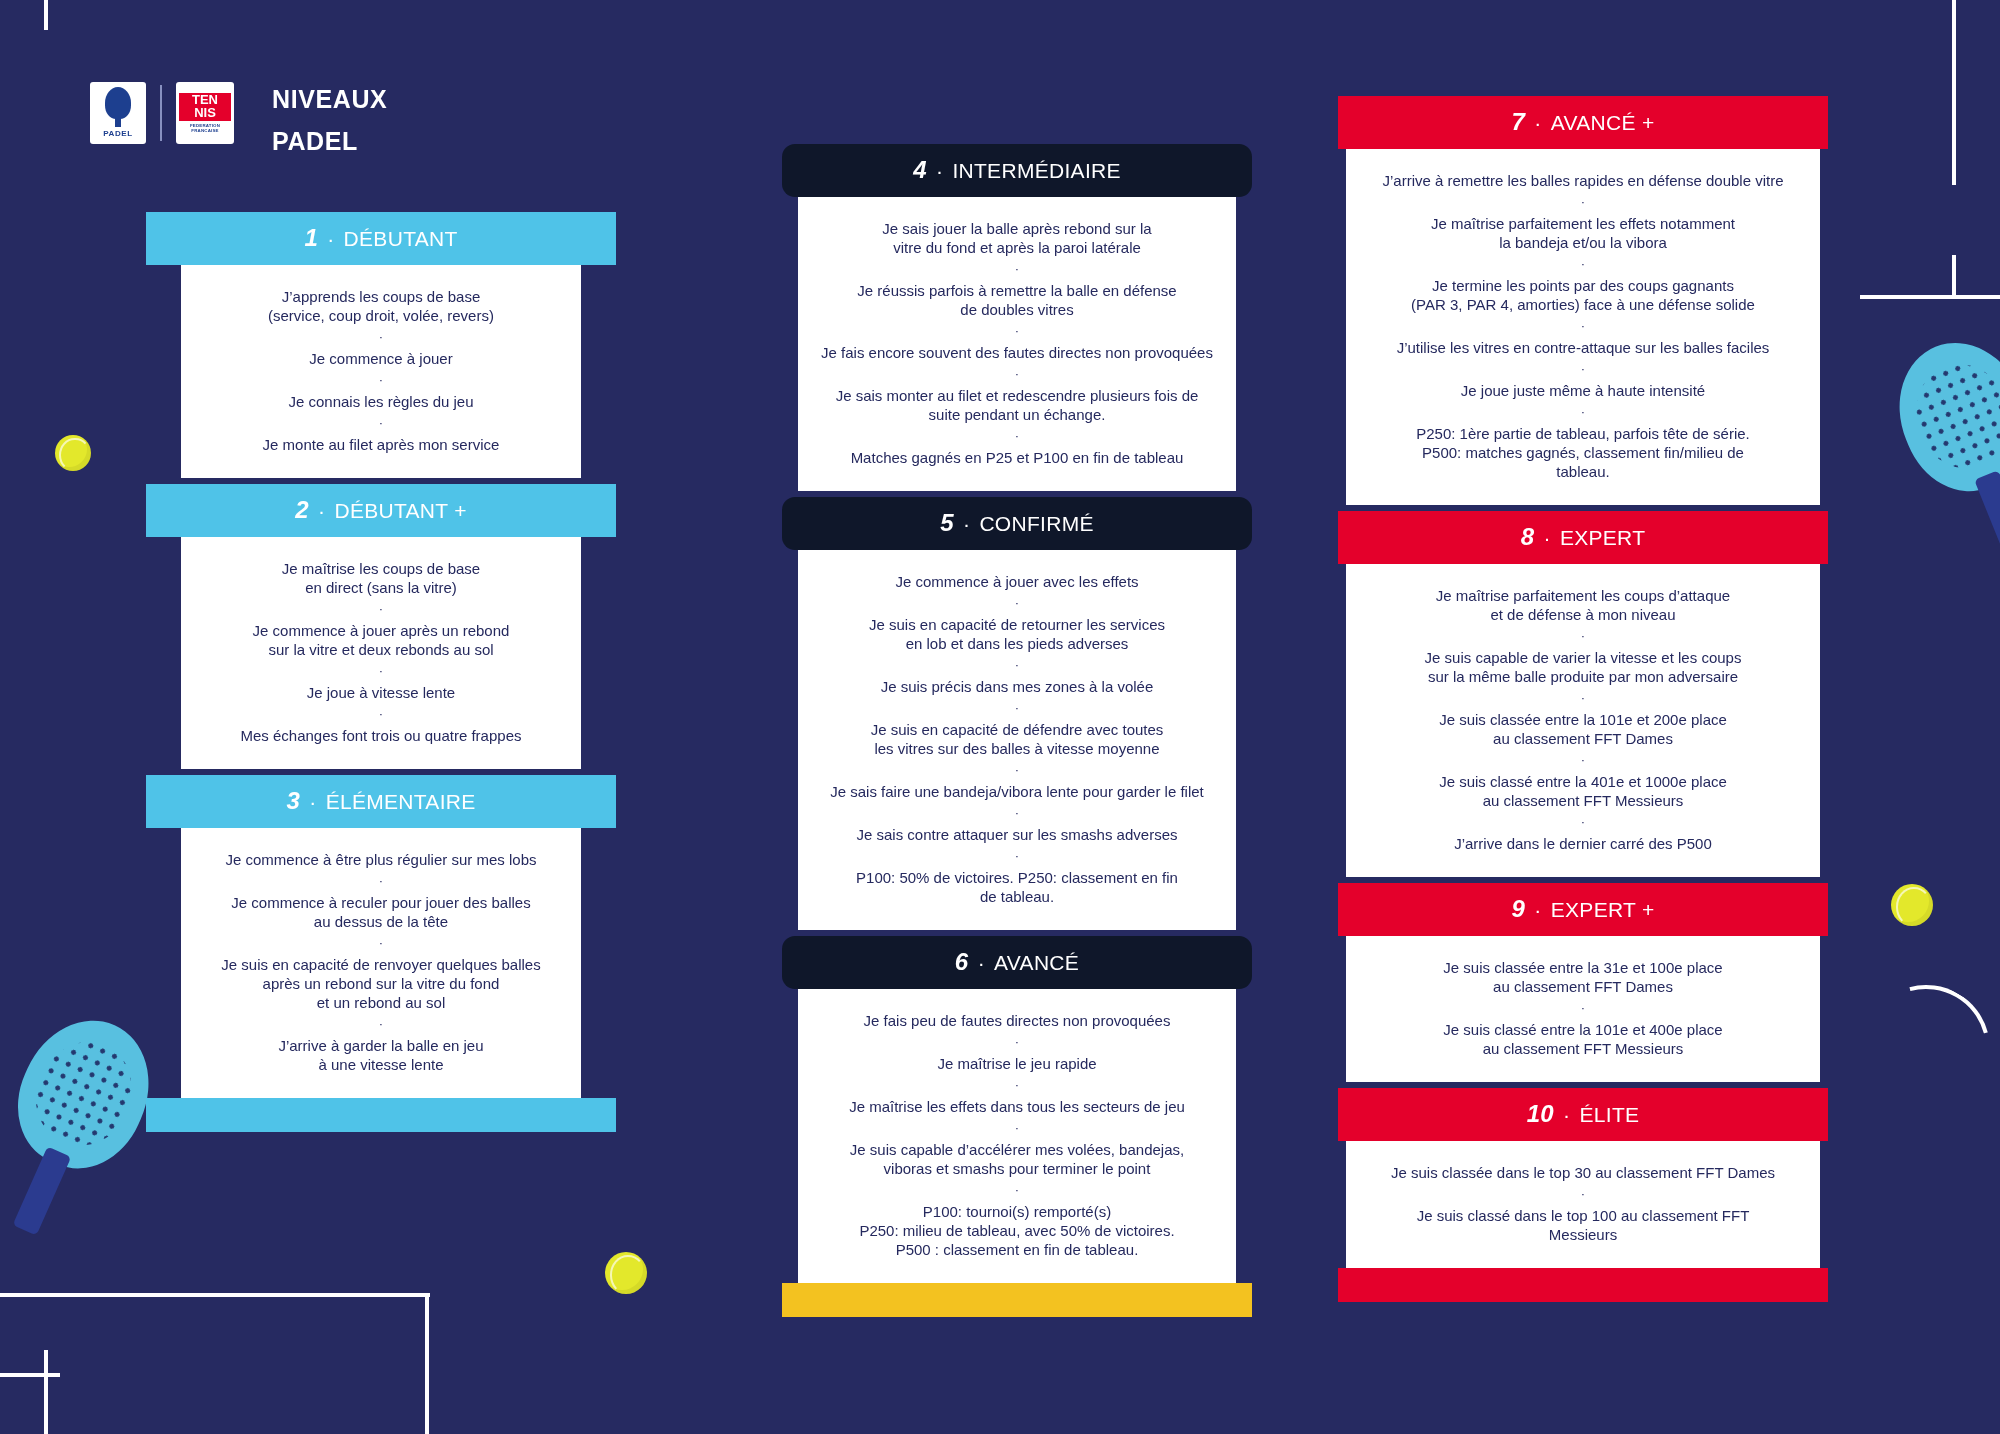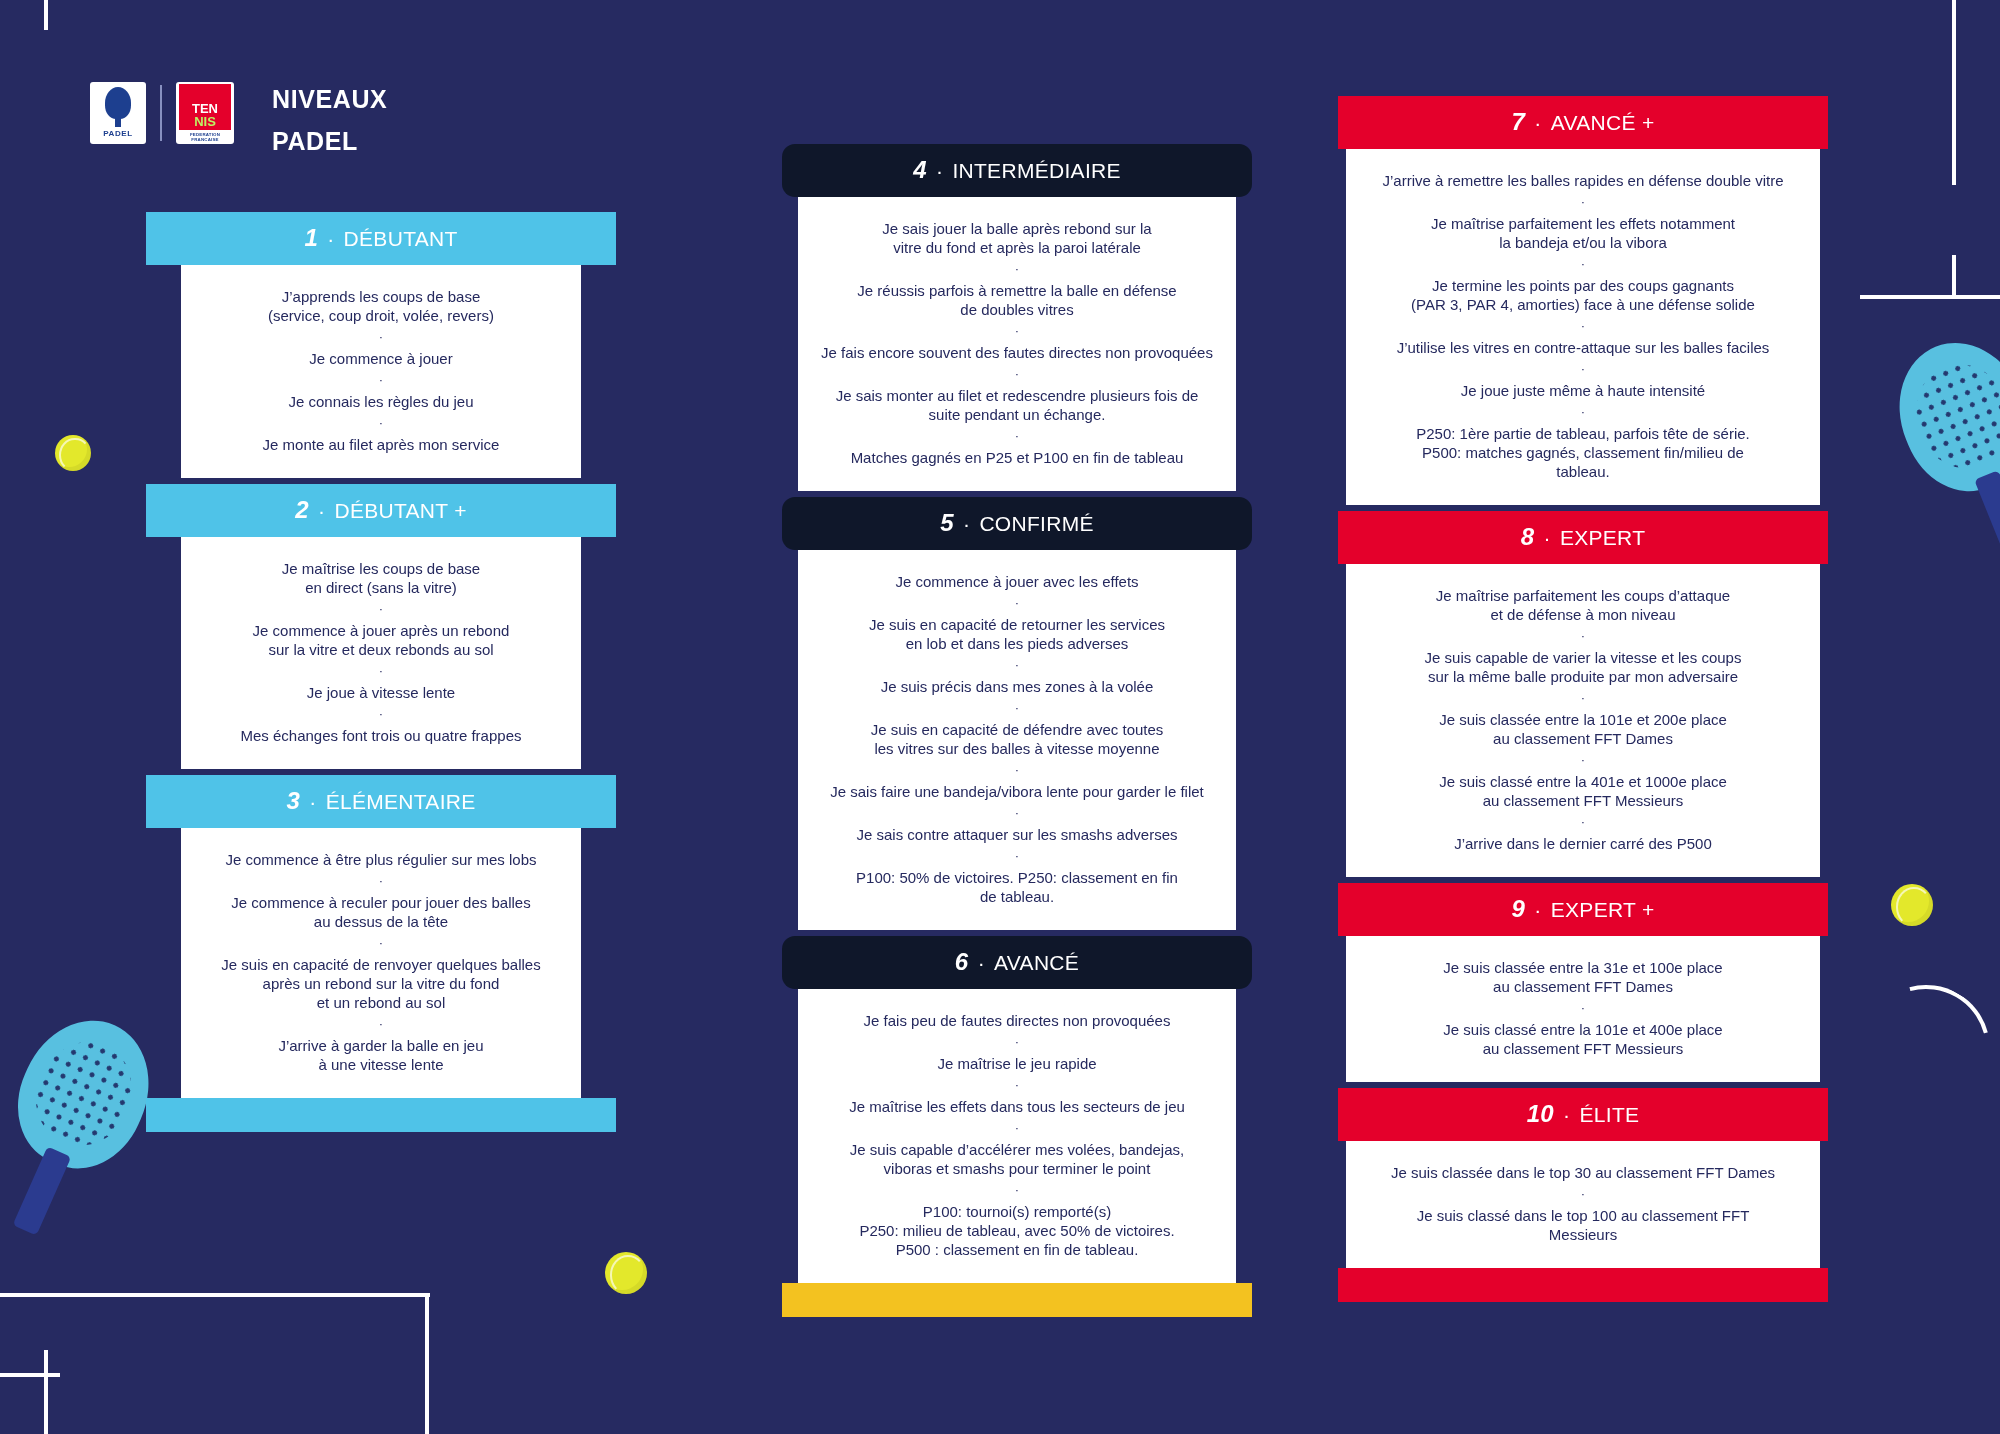--- a/index.html
+++ b/index.html
@@ -170,25 +170,25 @@
     padding: 4px 3px;
   }
   .logo-tennis .ten {
     background: #e4002b;
     color: #fff;
     font-size: 13px;
     font-weight: bold;
     line-height: 13px;
     width: 100%;
     text-align: center;
-    padding: 18px 0 0;
+    padding: 0 0 0;
   }
   .logo-tennis .nis {
     background: #e4002b;
-    color: #bef264;
+    color: #ffffff;
     font-size: 13px;
     font-weight: bold;
     line-height: 13px;
     width: 100%;
     text-align: center;
     padding: 0 0 2px;
   }
   .logo-tennis .sub {
     font-size: 4.4px;
     color: #1d3f8f;

